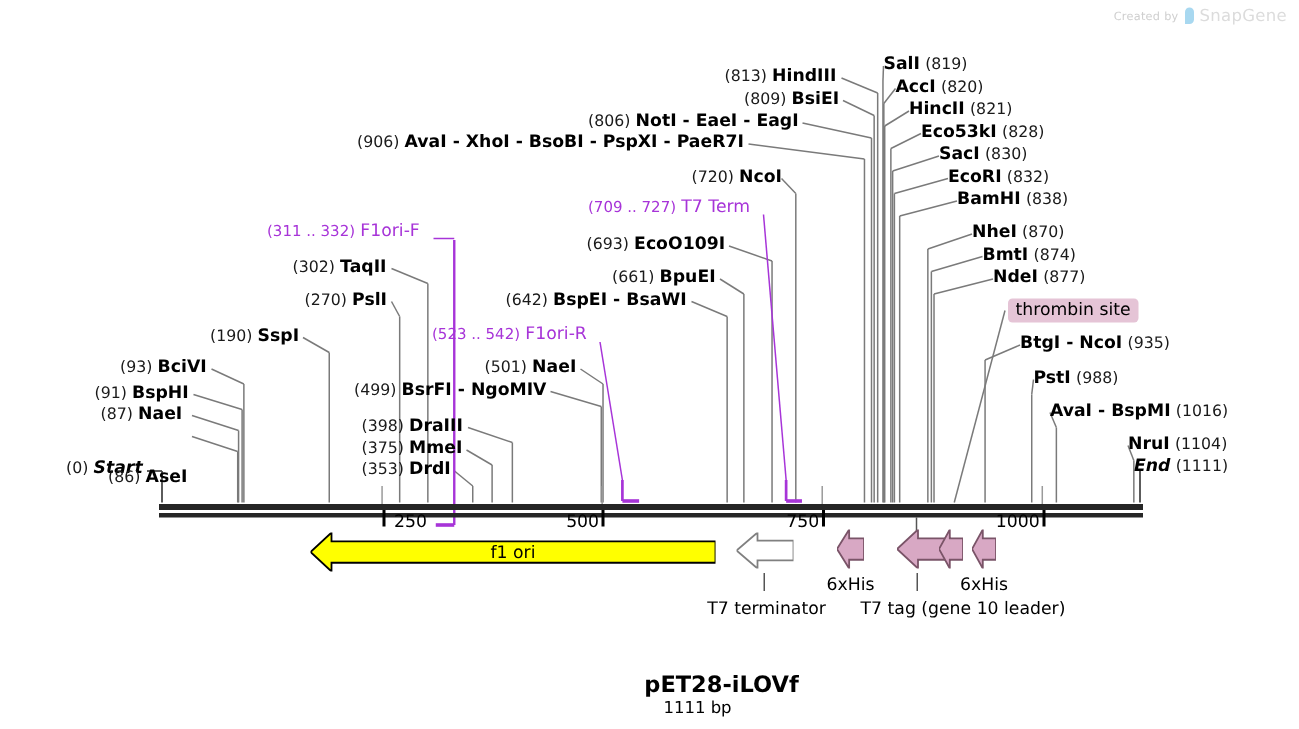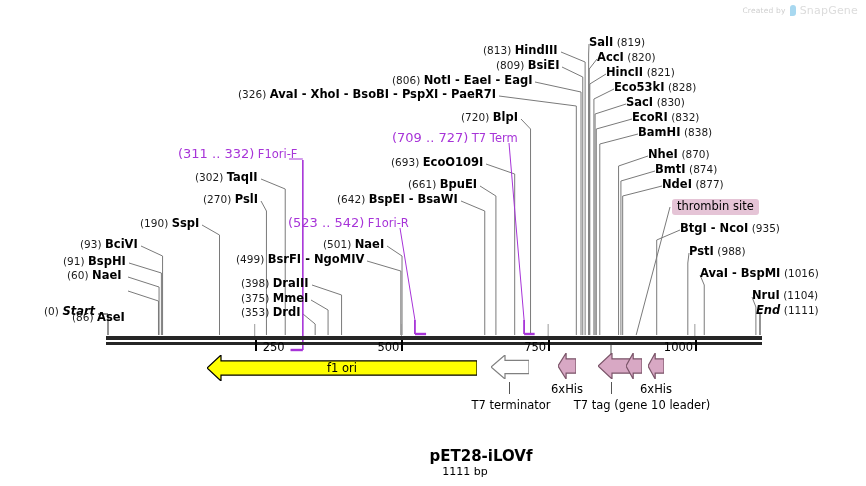--- a/index.html
+++ b/index.html
@@ -69,21 +69,21 @@
     color: #000000;
   }
   
   .lbl.primer,
   .lbl.primer .pos,
   .lbl.primer .nm {
     color: #a734d8;
     font-weight: normal;
   }
   .lbl.primer .nm { font-weight: normal; font-size: 11.5px; }
-  .lbl.primer .pos { font-size: 13px; }
+  .lbl.primer .pos { font-size: 10px; }
   
   .lbl .term {
     font-weight: bold;
     font-style: italic;
     font-size: 11.5px;
   }
 
   
   .chip {
     position: absolute;
@@ -252,36 +252,36 @@
       <line x1="254.7146714671467" y1="324" x2="254.7146714671467" y2="336" stroke="#9a9a9a" stroke-width="1"></line>
       <line x1="401.4293429342934" y1="324" x2="401.4293429342934" y2="336" stroke="#9a9a9a" stroke-width="1"></line>
       <line x1="548.1440144014401" y1="324" x2="548.1440144014401" y2="336" stroke="#9a9a9a" stroke-width="1"></line>
       <line x1="694.8586858685868" y1="324" x2="694.8586858685868" y2="336" stroke="#9a9a9a" stroke-width="1"></line>
       <line x1="611" y1="345" x2="611" y2="356" stroke="#555" stroke-width="1"></line>
     </svg>
 
   <div id="labels">
       <div class="lbl" style="left: 44px; top: 305px;"><span class="pos">(0)</span> <span class="term">Start</span></div>
       <div class="lbl" style="left: 72px; top: 283px; margin-top: 28px;"><span class="pos">(86)</span> <span class="nm">AseI</span></div>
-      <div class="lbl" style="left: 67px; top: 269px;"><span class="pos">(60)</span> <span class="nm">NaeI</span></div>
+      <div class="lbl" style="left: 67px; top: 269px;"><span class="pos">(87)</span> <span class="nm">NaeI</span></div>
       <div class="lbl" style="left: 63px; top: 255px;"><span class="pos">(91)</span> <span class="nm">BspHI</span></div>
       <div class="lbl" style="left: 80px; top: 238px;"><span class="pos">(93)</span> <span class="nm">BciVI</span></div>
       <div class="lbl" style="left: 140px; top: 217px;"><span class="pos">(190)</span> <span class="nm">SspI</span></div>
       <div class="lbl" style="left: 203px; top: 193px;"><span class="pos">(270)</span> <span class="nm">PslI</span></div>
       <div class="lbl" style="left: 195px; top: 171px;"><span class="pos">(302)</span> <span class="nm">TaqII</span></div>
       <div class="lbl" style="left: 241px; top: 306px;"><span class="pos">(353)</span> <span class="nm">DrdI</span></div>
       <div class="lbl" style="left: 241px; top: 292px;"><span class="pos">(375)</span> <span class="nm">MmeI</span></div>
       <div class="lbl" style="left: 241px; top: 277px;"><span class="pos">(398)</span> <span class="nm">DraIII</span></div>
       <div class="lbl" style="left: 236px; top: 253px;"><span class="pos">(499)</span> <span class="nm">BsrFI - NgoMIV</span></div>
       <div class="lbl" style="left: 323px; top: 238px;"><span class="pos">(501)</span> <span class="nm">NaeI</span></div>
       <div class="lbl" style="left: 337px; top: 193px;"><span class="pos">(642)</span> <span class="nm">BspEI - BsaWI</span></div>
       <div class="lbl" style="left: 408px; top: 178px;"><span class="pos">(661)</span> <span class="nm">BpuEI</span></div>
       <div class="lbl" style="left: 391px; top: 156px;"><span class="pos">(693)</span> <span class="nm">EcoO109I</span></div>
-      <div class="lbl" style="left: 461px; top: 111px;"><span class="pos">(720)</span> <span class="nm">BlpI</span></div>
-      <div class="lbl" style="left: 238px; top: 88px;"><span class="pos">(326)</span> <span class="nm">AvaI - XhoI - BsoBI - PspXI - PaeR7I</span></div>
+      <div class="lbl" style="left: 461px; top: 111px;"><span class="pos">(720)</span> <span class="nm">NcoI</span></div>
+      <div class="lbl" style="left: 238px; top: 88px;"><span class="pos">(906)</span> <span class="nm">AvaI - XhoI - BsoBI - PspXI - PaeR7I</span></div>
       <div class="lbl" style="left: 392px; top: 74px;"><span class="pos">(806)</span> <span class="nm">NotI - EaeI - EagI</span></div>
       <div class="lbl" style="left: 496px; top: 59px;"><span class="pos">(809)</span> <span class="nm">BsiEI</span></div>
       <div class="lbl" style="left: 483px; top: 44px;"><span class="pos">(813)</span> <span class="nm">HindIII</span></div>
       <div class="lbl" style="left: 589px; top: 36px;"><span class="nm">SalI</span> <span class="pos">(819)</span></div>
       <div class="lbl" style="left: 597px; top: 51px;"><span class="nm">AccI</span> <span class="pos">(820)</span></div>
       <div class="lbl" style="left: 606px; top: 66px;"><span class="nm">HincII</span> <span class="pos">(821)</span></div>
       <div class="lbl" style="left: 614px; top: 81px;"><span class="nm">Eco53kI</span> <span class="pos">(828)</span></div>
       <div class="lbl" style="left: 626px; top: 96px;"><span class="nm">SacI</span> <span class="pos">(830)</span></div>
       <div class="lbl" style="left: 632px; top: 111px;"><span class="nm">EcoRI</span> <span class="pos">(832)</span></div>
       <div class="lbl" style="left: 638px; top: 126px;"><span class="nm">BamHI</span> <span class="pos">(838)</span></div>

